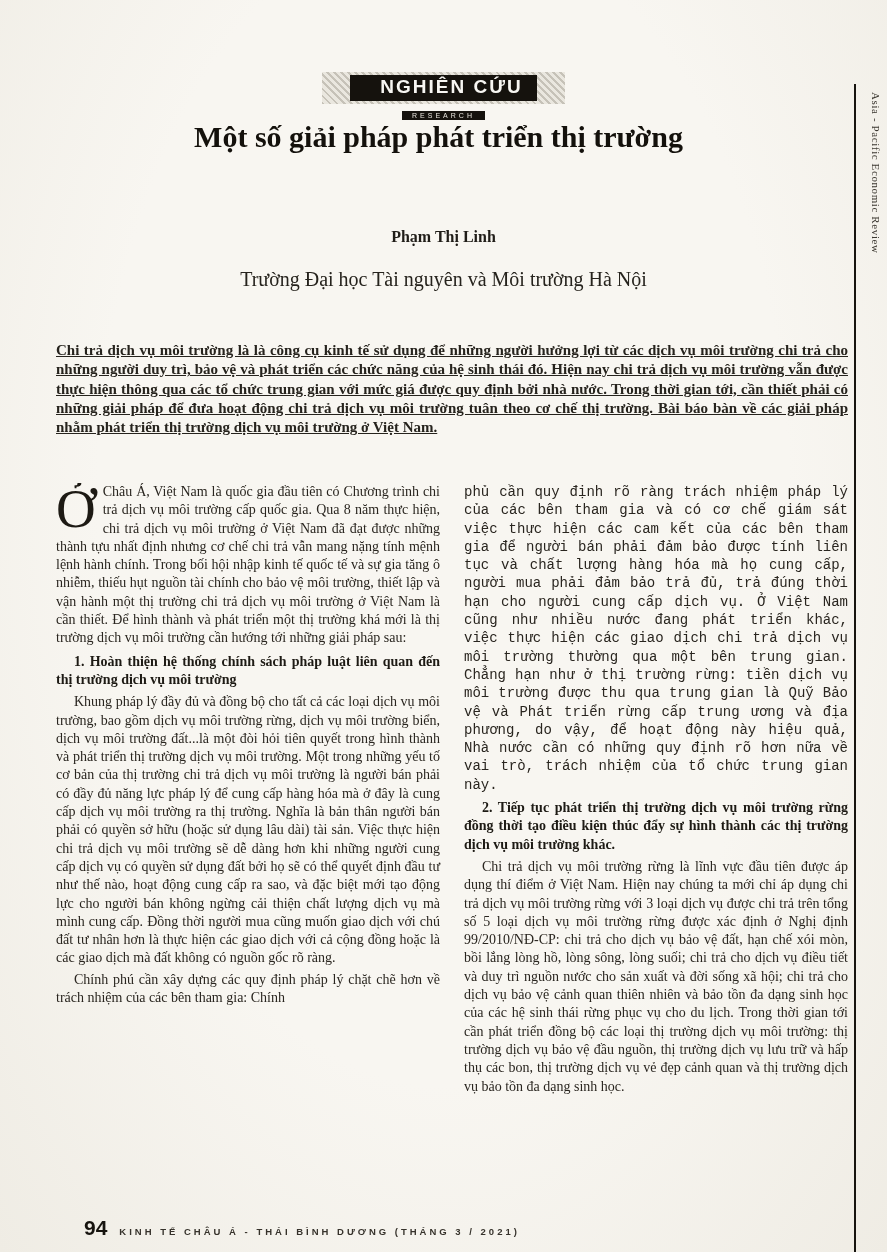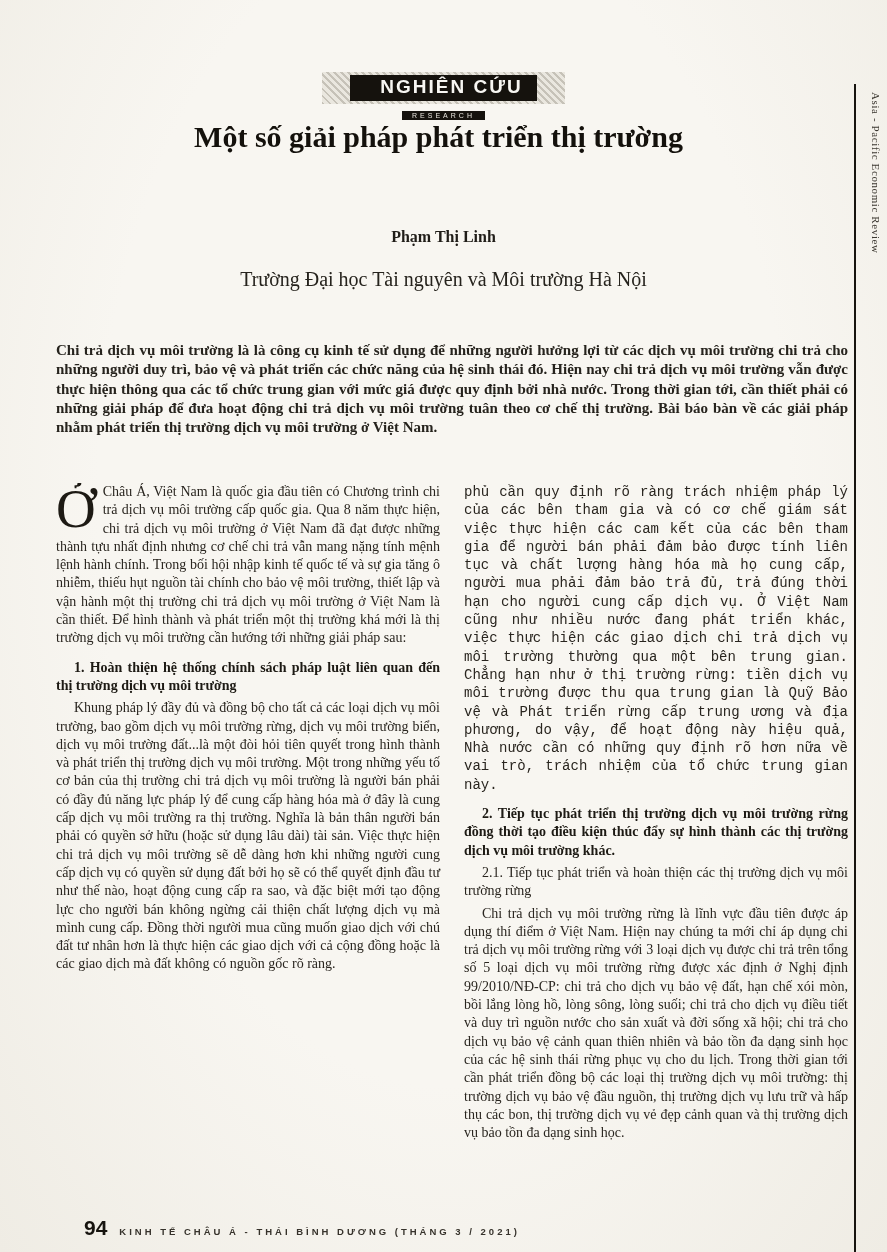--- a/index.html
+++ b/index.html
@@ -106,20 +106,21 @@
   .abstract {
     position: absolute;
     top: 341px;
     left: 56px;
     width: 792px;
     text-align: justify;
     font-weight: bold;
     font-size: 15px;
     line-height: 19.3px;
     color: #26231d;
+    text-decoration: underline;
   }
 
   
   .columns {
     position: absolute;
     top: 483px;
     left: 56px;
     width: 792px;
     height: 748px;
     display: flex;
@@ -131,21 +132,21 @@
     text-align: justify;
     font-size: 14px;
     line-height: 18.3px;
     color: #29251f;
   }
   .col p { margin: 0 0 3px 0; text-indent: 18px; }
   .col p.no-indent { text-indent: 0; font-family: Liberation Mono, monospace; }
   .col p.intro { text-indent: 0; }
   .col p.heading {
     font-weight: bold;
-    margin: 11px 0 4px 0;
+    margin: 5px 0 4px 0;
     color: #1d1a14;
   }
   .col p.subheading {
     margin: 4px 0 4px 0;
   }
   .dropcap {
     float: left;
     font-size: 55px;
     line-height: 48px;
     padding: 2px 7px 0 0;
@@ -202,25 +203,25 @@
   <div class="abstract">Chi trả dịch vụ môi trường là là công cụ kinh tế sử dụng để những người hưởng lợi từ các dịch vụ môi trường chi trả cho những người duy trì, bảo vệ và phát triển các chức năng của hệ sinh thái đó. Hiện nay chi trả dịch vụ môi trường vẫn được thực hiện thông qua các tổ chức trung gian với mức giá được quy định bởi nhà nước. Trong thời gian tới, cần thiết phải có những giải pháp để đưa hoạt động chi trả dịch vụ môi trường tuân theo cơ chế thị trường. Bài báo bàn về các giải pháp nhằm phát triển thị trường dịch vụ môi trường ở Việt Nam.</div>
 
   <div class="columns">
     <div class="col">
       <p class="intro">
         <span class="dropcap">Ở</span>
         <span>Châu Á, Việt Nam là quốc gia đầu tiên có Chương trình chi trả dịch vụ môi trường cấp quốc gia. Qua 8 năm thực hiện, chi trả dịch vụ môi trường ở Việt Nam đã đạt được những thành tựu nhất định nhưng cơ chế chi trả vẫn mang nặng tính mệnh lệnh hành chính. Trong bối hội nhập kinh tế quốc tế và sự gia tăng ô nhiễm, thiếu hụt nguồn tài chính cho bảo vệ môi trường, thiết lập và vận hành một thị trường chi trả dịch vụ môi trường ở Việt Nam là cần thiết. Để hình thành và phát triển một thị trường khá mới là thị trường dịch vụ môi trường cần hướng tới những giải pháp sau:</span>
       </p>
       <p class="heading">1. Hoàn thiện hệ thống chính sách pháp luật liên quan đến thị trường dịch vụ môi trường</p>
       <p class="para">Khung pháp lý đầy đủ và đồng bộ cho tất cả các loại dịch vụ môi trường, bao gồm dịch vụ môi trường rừng, dịch vụ môi trường biển, dịch vụ môi trường đất...là một đòi hỏi tiên quyết trong hình thành và phát triển thị trường dịch vụ môi trường. Một trong những yếu tố cơ bản của thị trường chi trả dịch vụ môi trường là người bán phải có đầy đủ năng lực pháp lý để cung cấp hàng hóa mà ở đây là cung cấp dịch vụ môi trường ra thị trường. Nghĩa là bản thân người bán phải có quyền sở hữu (hoặc sử dụng lâu dài) tài sản. Việc thực hiện chi trả dịch vụ môi trường sẽ dễ dàng hơn khi những người cung cấp dịch vụ có quyền sử dụng đất bởi họ sẽ có thể quyết định đầu tư như thế nào, hoạt động cung cấp ra sao, và đặc biệt mới tạo động lực cho người bán không ngừng cải thiện chất lượng dịch vụ mà mình cung cấp. Đồng thời người mua cũng muốn giao dịch với chú đất tư nhân hơn là thực hiện các giao dịch với cả cộng đồng hoặc là các giao dịch mà đất không có nguồn gốc rõ ràng.</p>
+      <p class="para">Chính phú cần xây dựng các quy định pháp lý chặt chẽ hơn về trách nhiệm của các bên tham gia: Chính</p>
     </div>
     <div class="col">
       <p class="para no-indent">phủ cần quy định rõ ràng trách nhiệm pháp lý của các bên tham gia và có cơ chế giám sát việc thực hiện các cam kết của các bên tham gia để người bán phải đảm bảo được tính liên tục và chất lượng hàng hóa mà họ cung cấp, người mua phải đảm bảo trả đủ, trả đúng thời hạn cho người cung cấp dịch vụ. Ở Việt Nam cũng như nhiều nước đang phát triển khác, việc thực hiện các giao dịch chi trả dịch vụ môi trường thường qua một bên trung gian. Chẳng hạn như ở thị trường rừng: tiền dịch vụ môi trường được thu qua trung gian là Quỹ Bảo vệ và Phát triển rừng cấp trung ương và địa phương, do vậy, để hoạt động này hiệu quả, Nhà nước cần có những quy định rõ hơn nữa về vai trò, trách nhiệm của tổ chức trung gian này.</p>
       <p class="heading">2. Tiếp tục phát triển thị trường dịch vụ môi trường rừng đồng thời tạo điều kiện thúc đẩy sự hình thành các thị trường dịch vụ môi trường khác.</p>
-      <p class="subheading">2.1. Tiếp tục phát triển và hoàn thiện các thị trường dịch vụ môi trường rừng</p>
       <p class="para">Chi trả dịch vụ môi trường rừng là lĩnh vực đầu tiên được áp dụng thí điểm ở Việt Nam. Hiện nay chúng ta mới chỉ áp dụng chi trả dịch vụ môi trường rừng với 3 loại dịch vụ được chi trả trên tổng số 5 loại dịch vụ môi trường rừng được xác định ở Nghị định 99/2010/NĐ-CP: chi trả cho dịch vụ bảo vệ đất, hạn chế xói mòn, bồi lắng lòng hồ, lòng sông, lòng suối; chi trả cho dịch vụ điều tiết và duy trì nguồn nước cho sản xuất và đời sống xã hội; chi trả cho dịch vụ bảo vệ cảnh quan thiên nhiên và bảo tồn đa dạng sinh học của các hệ sinh thái rừng phục vụ cho du lịch. Trong thời gian tới cần phát triển đồng bộ các loại thị trường dịch vụ môi trường: thị trường dịch vụ bảo vệ đầu nguồn, thị trường dịch vụ lưu trữ và hấp thụ các bon, thị trường dịch vụ vẻ đẹp cảnh quan và thị trường dịch vụ bảo tồn đa dạng sinh học.</p>
     </div>
   </div>
 
   <div class="footer">
     <span class="page-num">94</span>
     <span class="journal-line">KINH TẾ CHÂU Á - THÁI BÌNH DƯƠNG (THÁNG 3 / 2021)</span>
   </div>
 
 </div>

